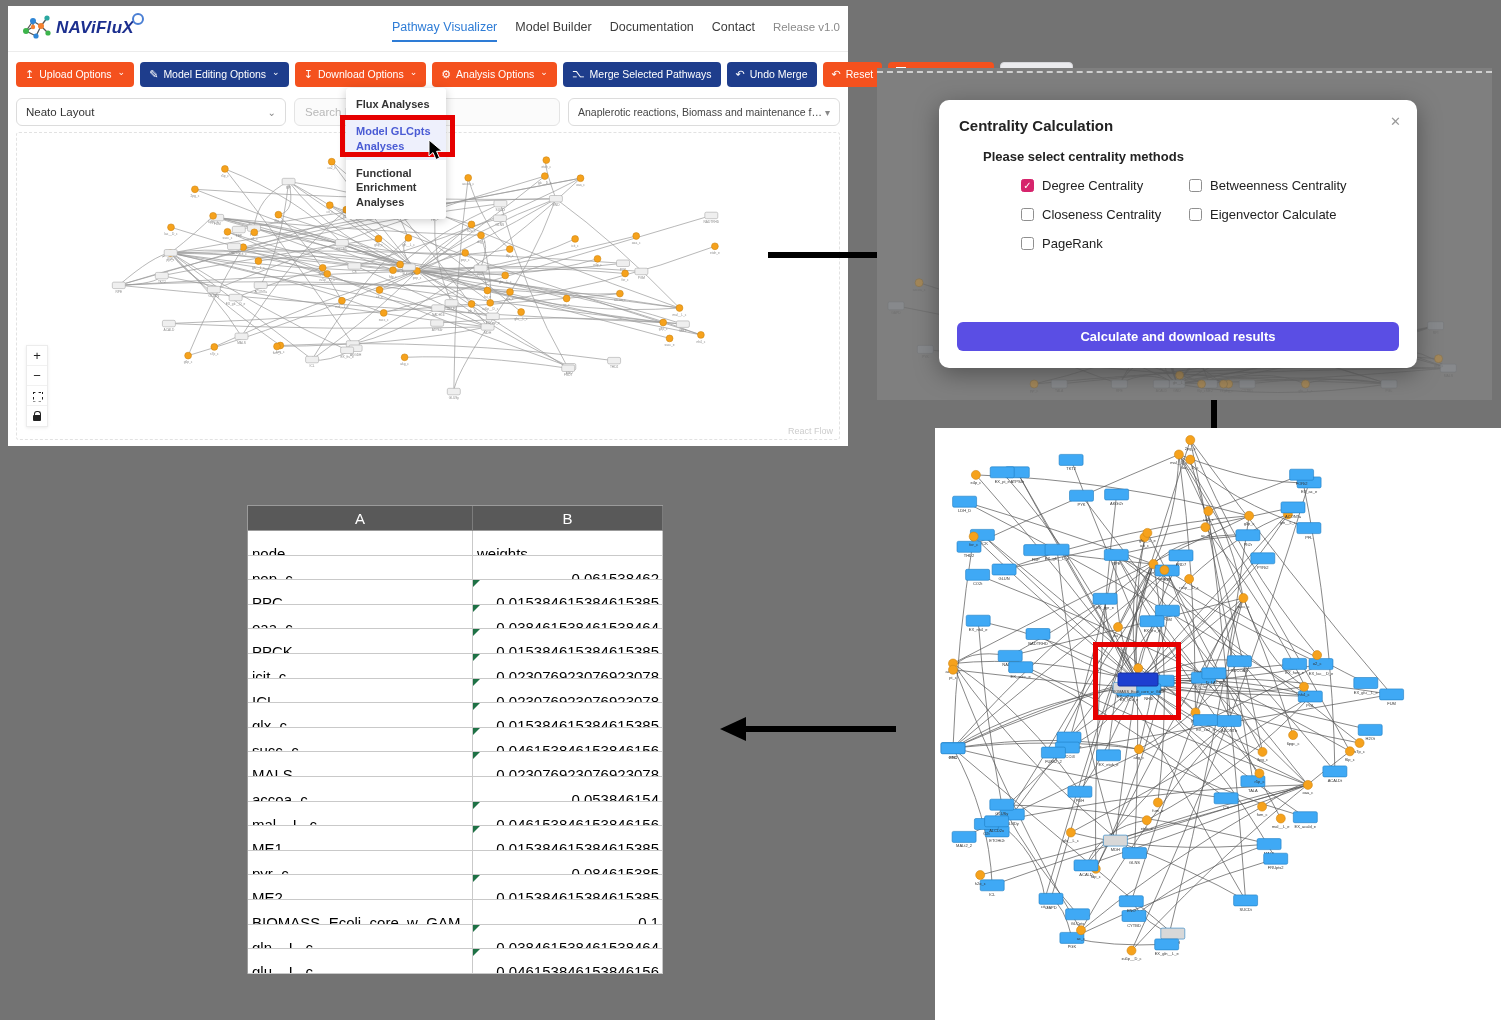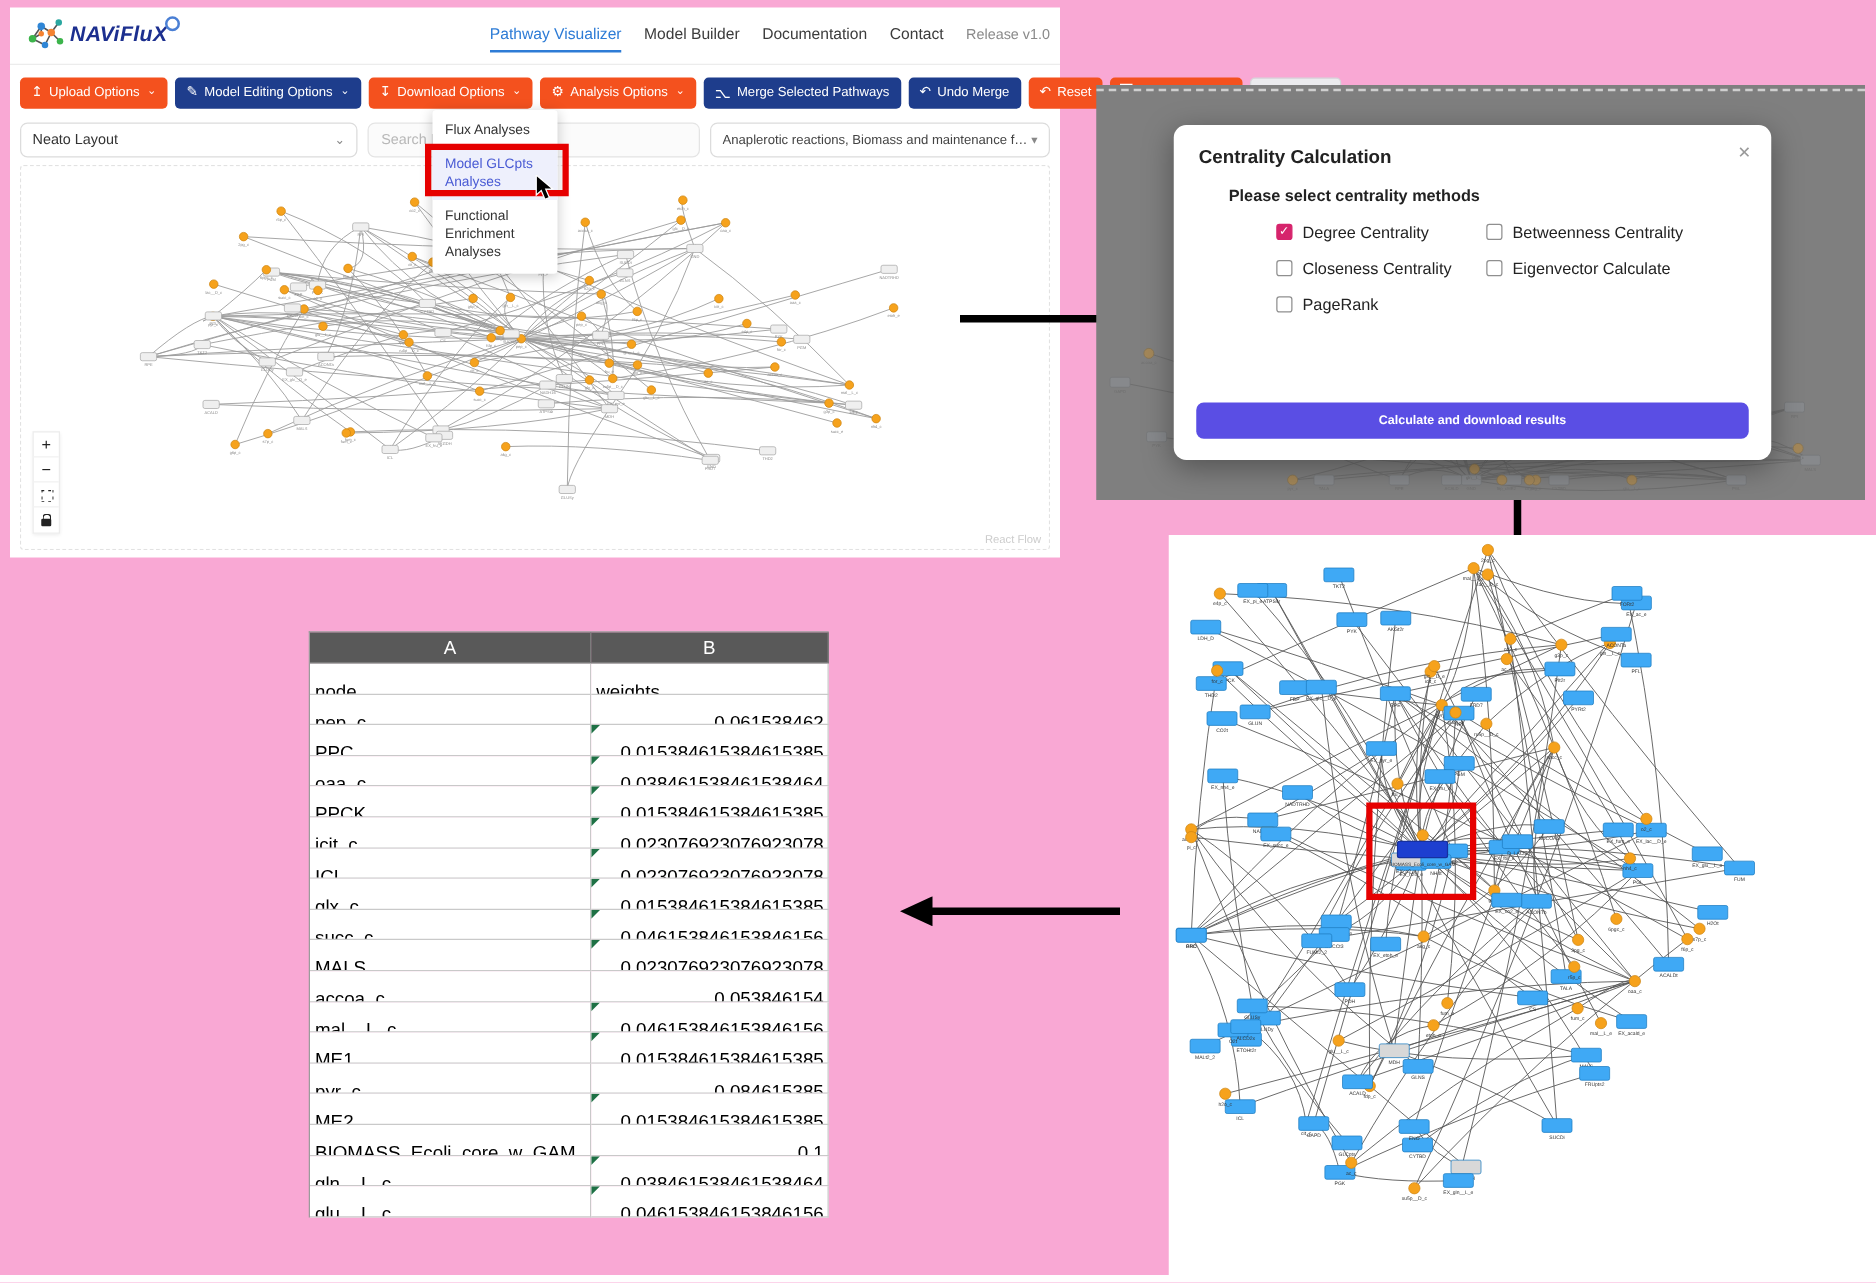--- a/index.html
+++ b/index.html
@@ -1,17 +1,17 @@
 <!DOCTYPE html>
 <html><head>
 <meta charset="utf-8">
 <style>
   * { margin:0; padding:0; box-sizing:border-box; }
   body { background:#fff; font-family:"Liberation Sans", sans-serif; }
-  .stage { position:relative; width:1501px; height:1020px; background:#f9a8d4; overflow:hidden; }
+  .stage { position:relative; width:1501px; height:1020px; background:#737373; overflow:hidden; }
 
   
   .app { position:absolute; left:8px; top:6px; width:840px; height:440px; background:#fff; }
   .app-header { position:relative; height:46px; border-bottom:1px solid #ececec; }
   .logo { position:absolute; left:14px; top:8px; display:flex; align-items:center; gap:4px; }
   .logo-text { font-style:italic; font-weight:bold; font-size:17px; color:#1c2f8f; letter-spacing:.3px; }
   .logo-mag { width:12px; height:12px; border:2px solid #4a7fd4; border-radius:50%; position:relative; top:-9px; left:-6px; background:#fff; }
   .top-nav { position:absolute; right:8px; top:14px; display:flex; gap:18px; align-items:baseline; font-size:12.5px; color:#3c3c3c; }
   .top-nav .nav-item { cursor:pointer; padding-bottom:6px; white-space:nowrap; }
   .top-nav .nav-item.active { color:#2e7cd6; border-bottom:2px solid #2e7cd6; }
@@ -43,40 +43,40 @@
   .zoom-ctrl .zbtn:last-child { border-bottom:none; }
   .icon-fit { width:8px; height:8px; position:relative; }
   .icon-fit::before, .icon-fit::after { content:""; position:absolute; width:8px; height:8px; }
   .icon-fit::before { border-left:1.4px solid #222; border-right:1.4px solid #222; top:0; clip-path:polygon(0 0,100% 0,100% 30%,0 30%,0 70%,100% 70%,100% 100%,0 100%); }
   .icon-fit::after { border-top:1.4px solid #222; border-bottom:1.4px solid #222; clip-path:polygon(0 0,30% 0,30% 100%,70% 100%,70% 0,100% 0,100% 100%,0 100%); }
   .icon-lock { width:8px; height:6px; background:#222; border-radius:1px; position:relative; margin-top:4px; }
   .icon-lock::before { content:""; position:absolute; left:1.4px; top:-3.6px; width:5px; height:4px; border:1.3px solid #222; border-bottom:none; border-radius:3px 3px 0 0; }
   .attribution { position:absolute; right:6px; bottom:3px; font-size:9px; color:#ccc; }
 
   .dropdown-menu { position:absolute; left:338px; top:82px; width:100px; background:#fff; border-radius:3px; box-shadow:0 2px 10px rgba(0,0,0,.2); padding:3px 0; z-index:6; }
-  .menu-item { padding:6px 10px; font-size:11px; color:#333; line-height:1.35; cursor:pointer; }
+  .menu-item { padding:6px 10px; font-size:11px; color:#333; line-height:1.35; cursor:pointer;font-weight:bold; }
   .menu-item.highlight { background:#eef0fc; color:#4a5bd4; }
   .red-box { position:absolute; border:5px solid #e60000; z-index:7; pointer-events:none; }
   .menu-redbox { left:-6px; top:27px; width:115px; height:42px; }
   .cursor-icon { position:absolute; left:82px; top:52px; z-index:8; }
 
   
   .overlay-panel { position:absolute; left:877px; top:68px; width:615px; height:332px; background:#7f7f7f; overflow:hidden; }
   .overlay-panel::before { content:""; position:absolute; top:3px; left:0; right:0; border-top:2px dashed #cfcfcf; z-index:2; }
   .overlay-panel svg { opacity:.5; }
   .modal { position:absolute; left:62px; top:32px; width:478px; height:268px; background:#fff; border-radius:10px; box-shadow:0 6px 24px rgba(0,0,0,.35); z-index:3; padding:17px 20px; }
   .modal-title { font-size:15px; font-weight:bold; color:#222; }
   .modal-close { position:absolute; right:16px; top:14px; color:#9a9a9a; font-size:13px; cursor:pointer; }
   .modal-sub { margin-top:9px; font-size:13px; color:#8f8f8f; }
   .modal-prompt { margin-top:15px; font-size:13px; font-weight:bold; color:#222;padding-left:24px; }
   .check-grid { margin:14px 0 0 62px; display:grid; grid-template-columns:168px 210px; row-gap:14px; }
   .check-item { display:flex; align-items:center; gap:8px; font-size:13px; color:#222; cursor:pointer; }
   .cb { width:13px; height:13px; border:1.5px solid #8f8f8f; border-radius:2.5px; background:#fff; flex:0 0 auto; font-size:10px; line-height:12px; text-align:center; color:#fff; }
   .cb.checked { border-color:#d6246c; }
-  .modal-btn { position:absolute; left:18px; right:18px; bottom:17px; height:29px; border:none; border-radius:6px; color:#fff; font-weight:bold; font-size:10px; cursor:pointer; font-family:"Liberation Sans",sans-serif; }
+  .modal-btn { position:absolute; left:18px; right:18px; bottom:17px; height:29px; border:none; border-radius:6px; color:#fff; font-weight:bold; font-size:13px; cursor:pointer; font-family:"Liberation Sans",sans-serif; }
 
   
   .sheet { position:absolute; left:247px; top:505px; display:grid; grid-template-columns:225px 190px; border-left:1px solid #9b9b9b; border-top:1px solid #9b9b9b; font-size:15px; }
   .sh-cell { background:#595959; color:#fff; height:25px; display:flex; align-items:center; justify-content:center; border-right:1px solid #7c7c7c; border-bottom:1px solid #9b9b9b; cursor:pointer; }
   .s-cell { background:#fff; color:#000; height:24.6px; line-height:24.6px; padding:11px 4px; border-right:1px solid #c9c9c9; border-bottom:1px solid #c9c9c9; position:relative; white-space:nowrap; overflow:hidden; cursor:cell; }
   .s-cell.num { text-align:right; padding-right:3px; }
   .tri { position:absolute; left:0; top:0; width:0; height:0; border-top:7px solid #1e7145; border-right:7px solid transparent; }
 
   
   .net-panel { position:absolute; left:935px; top:428px; width:566px; height:592px; background:#fff; }

